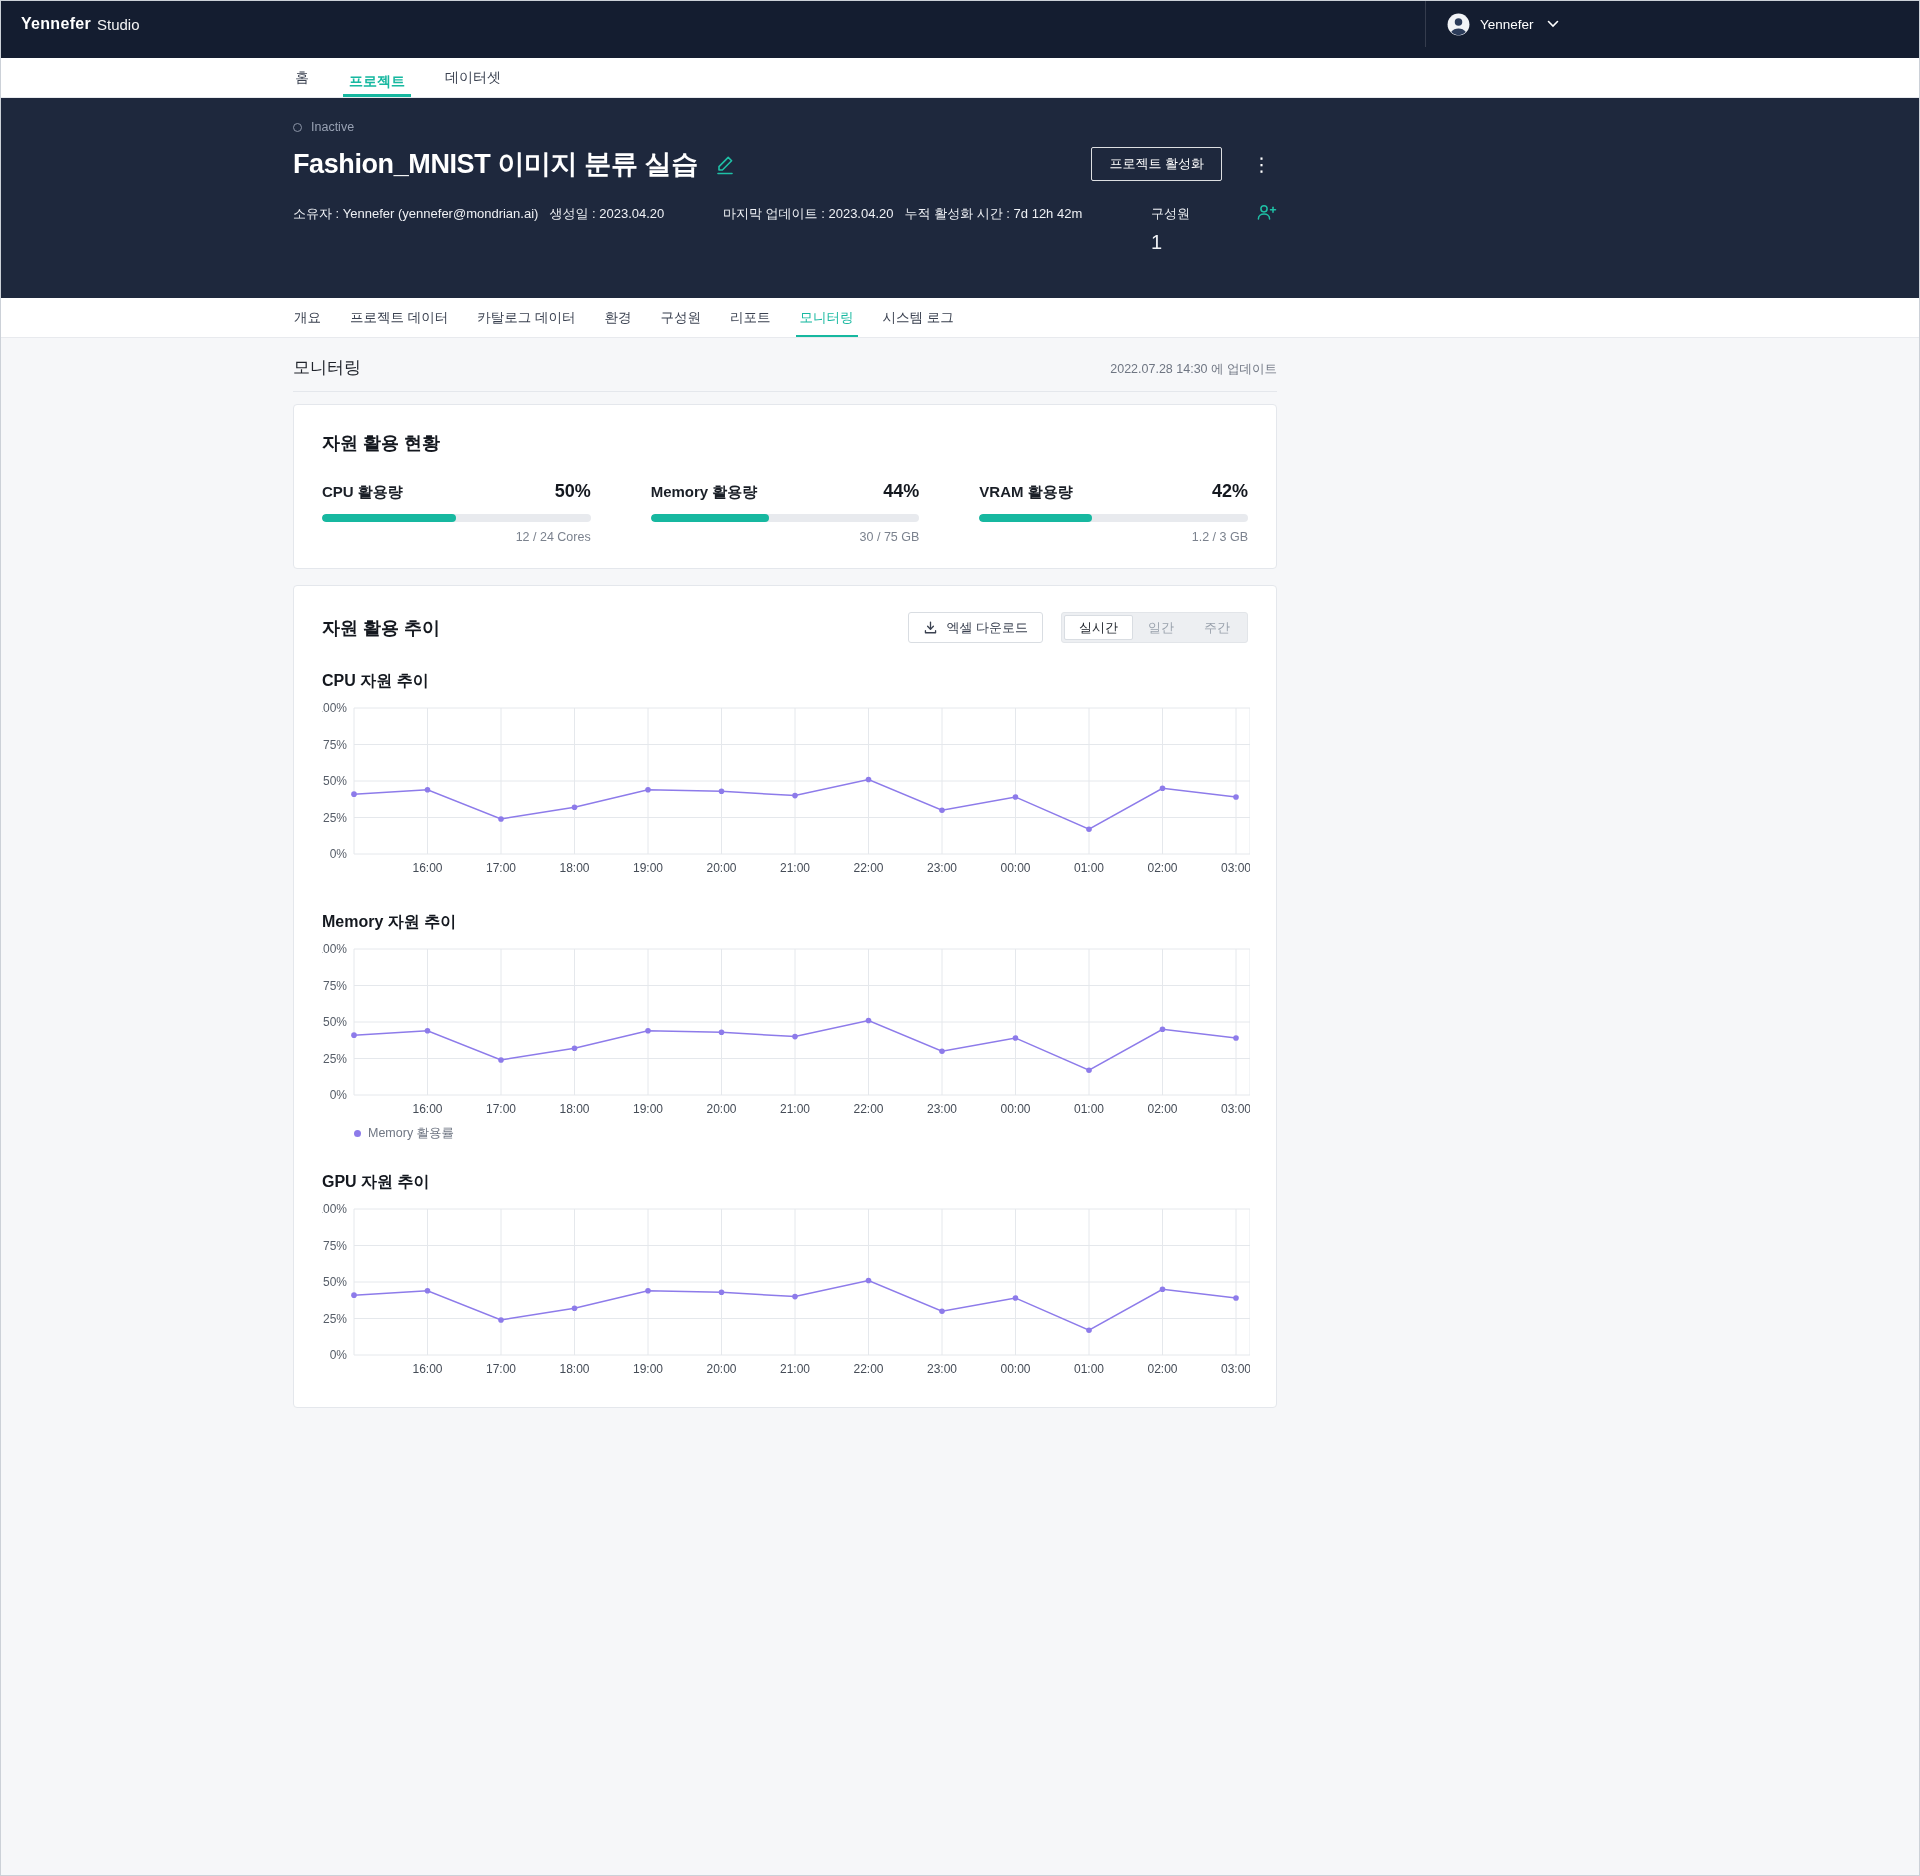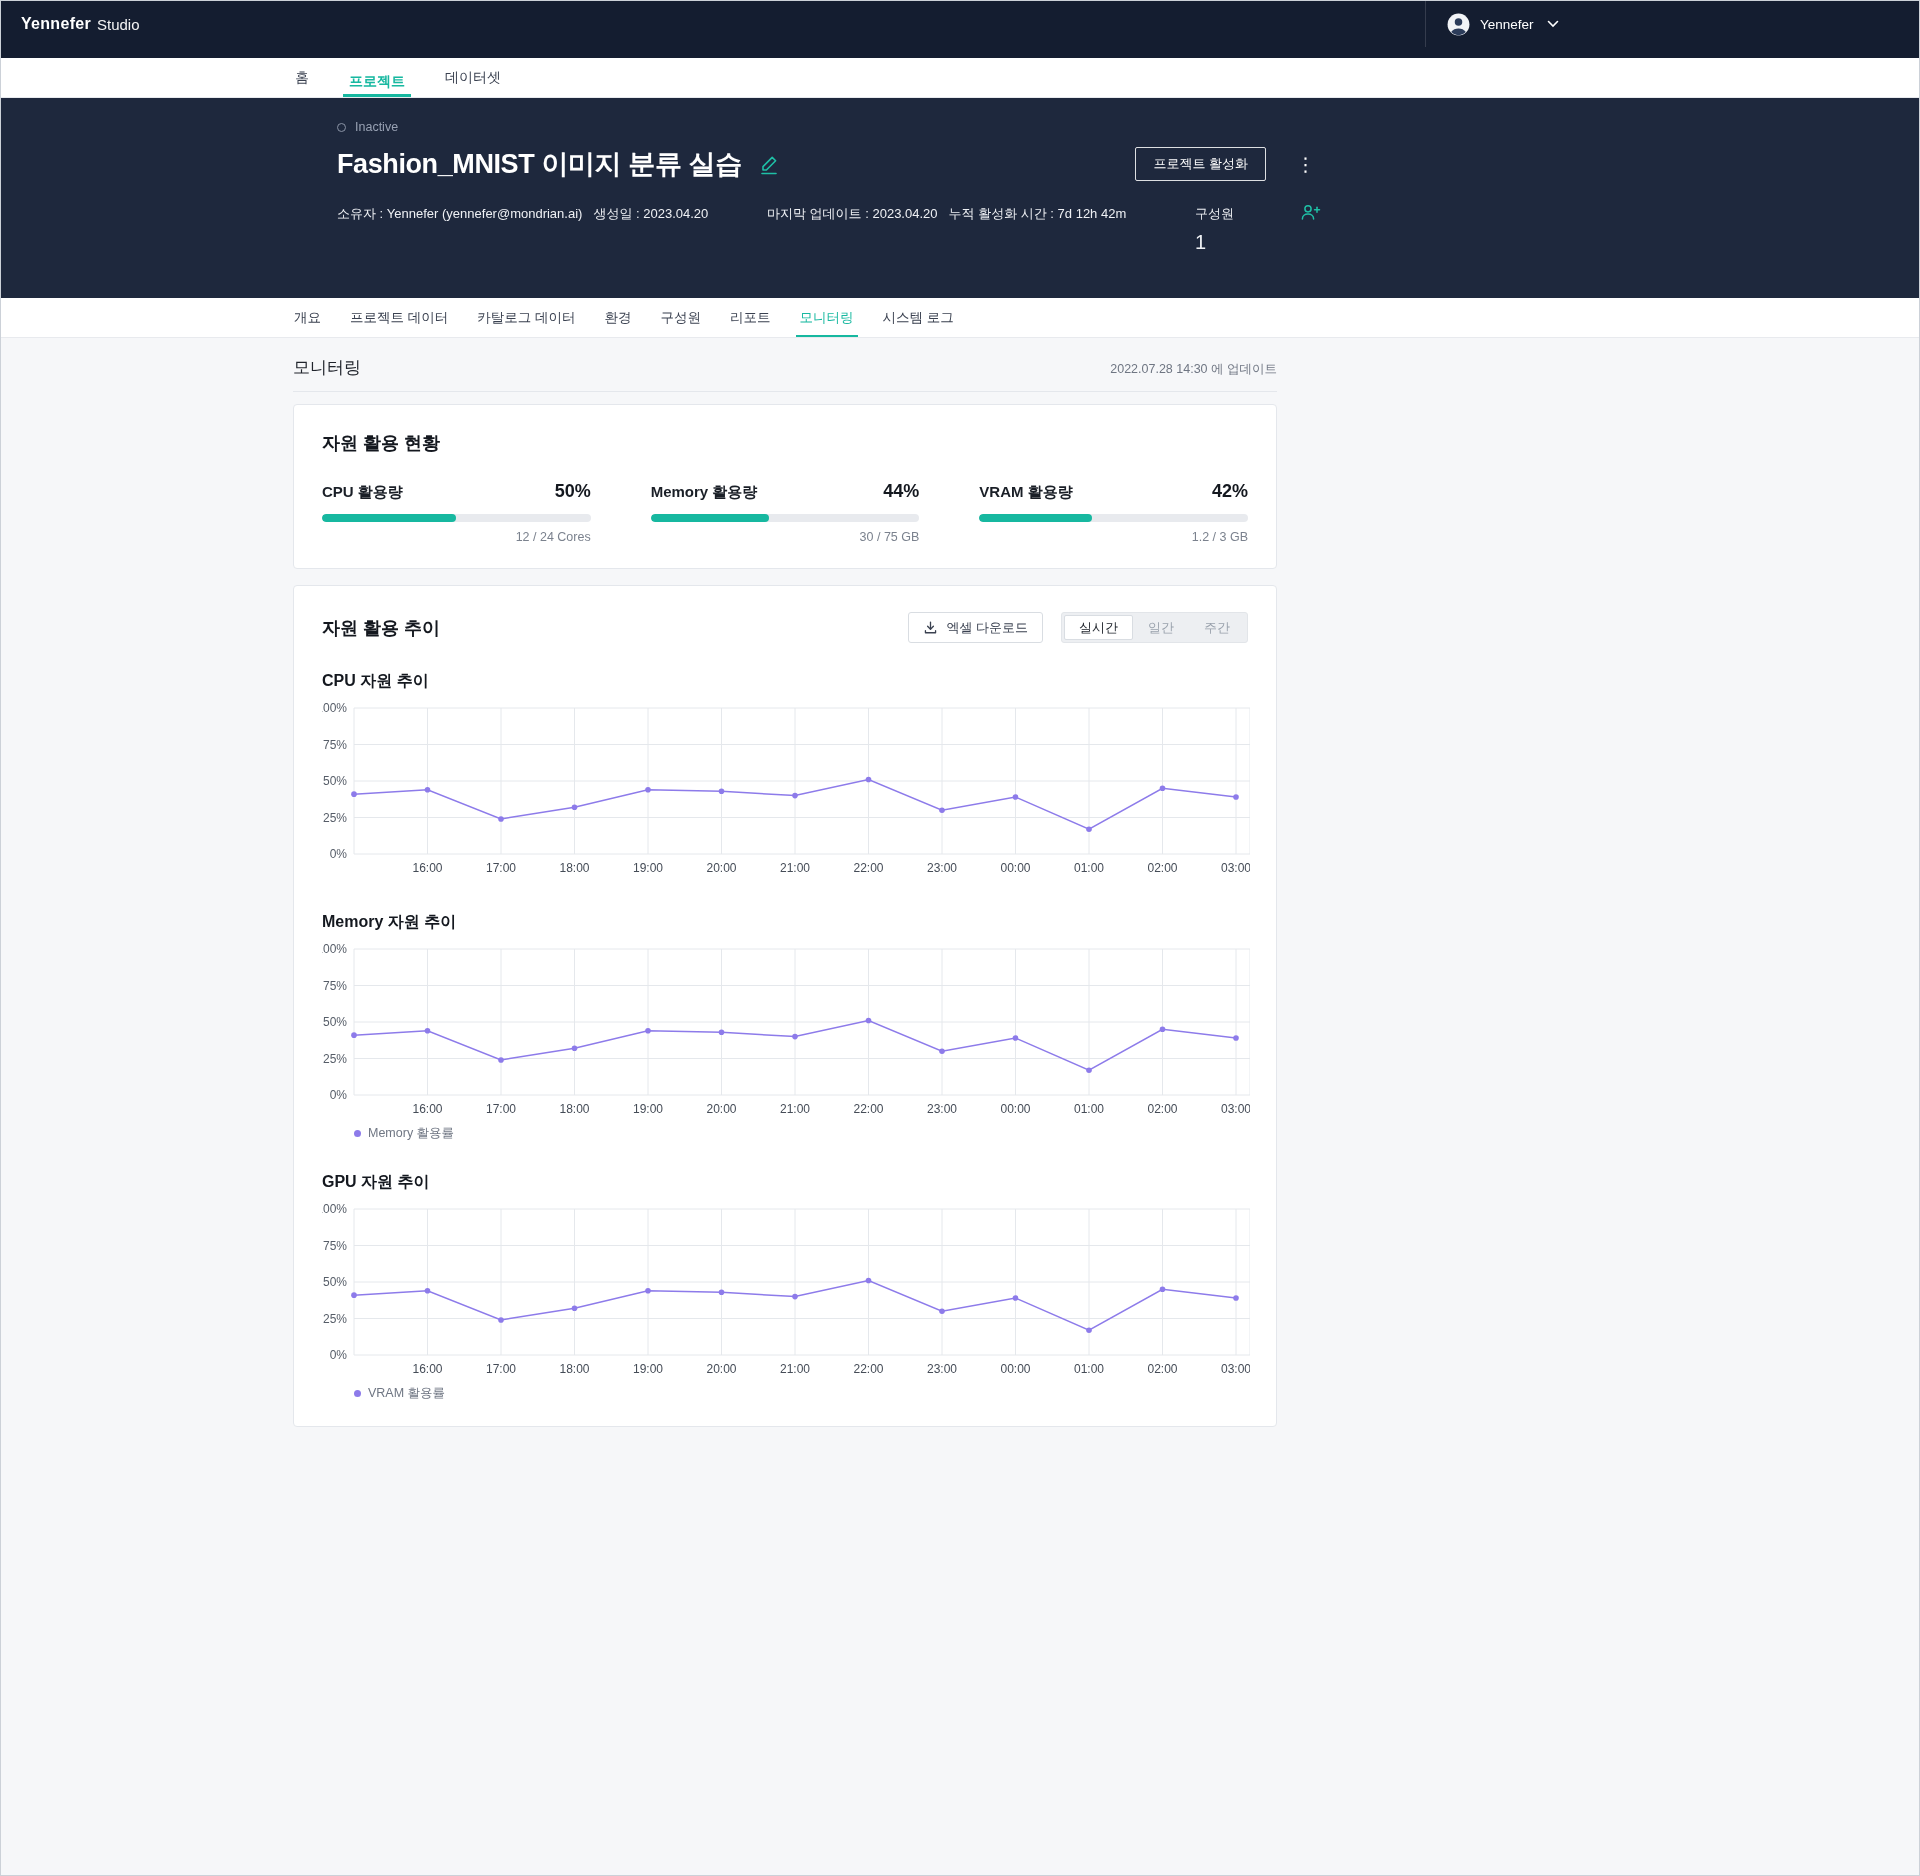--- a/index.html
+++ b/index.html
@@ -18,21 +18,21 @@
 
   
   .main-nav { height:40px; background:#ffffff; border-bottom:1px solid #e8eaee; }
   .container { margin-left:292px; width:984px; }
   .main-nav .container { display:flex; gap:36px; height:100%; }
   .mtab { position:relative; display:flex; align-items:center; font-size:14px; color:#3a4150; cursor:pointer; padding:0 2px; }
   .mtab.active { color:var(--accent,#17b8a0); font-weight:700;margin-top:8px; }
   .mtab.active::after { content:""; position:absolute; left:-4px; right:-4px; bottom:0; height:3px; background:var(--accent,#17b8a0); }
 
   
-  .hero { height:200px; background:var(--navy-hero,#1e283d); color:#ffffff;padding-left:44px; }
+  .hero { height:200px; background:var(--navy-hero,#1e283d); color:#ffffff; }
   .hero .container { padding-top:22px; }
   .status-row { display:flex; align-items:center; gap:9px; color:#98a1b3; font-size:12.5px; }
   .status-dot { width:9px; height:9px; border-radius:50%; border:1.5px solid #8a93a5; }
   .title-row { display:flex; align-items:center; margin-top:12px; }
   .hero-title { font-size:27px; font-weight:600; letter-spacing:-.4px; }
   .edit-btn { margin-left:16px; background:none; border:none; cursor:pointer; display:flex; align-items:center; }
   .title-actions { margin-left:auto; display:flex; gap:24px; }
   .activate-btn { height:34px; padding:0 17px; background:transparent; border:1px solid rgba(255,255,255,.85);
                   color:#ffffff; font-size:13px; border-radius:2px; cursor:pointer; font-family:inherit; }
   .kebab { background:none; border:none; color:#ffffff; font-size:19px; line-height:1; cursor:pointer; padding:4px 6px; }
@@ -416,21 +416,17 @@
                 <circle cx="326" cy="87.76" r="2.8" fill="#8d7bea"></circle>
                 <circle cx="399.5" cy="89.22" r="2.8" fill="#8d7bea"></circle>
                 <circle cx="473" cy="93.6" r="2.8" fill="#8d7bea"></circle>
                 <circle cx="546.5" cy="77.53999999999999" r="2.8" fill="#8d7bea"></circle>
                 <circle cx="620" cy="108.2" r="2.8" fill="#8d7bea"></circle>
                 <circle cx="693.5" cy="95.06" r="2.8" fill="#8d7bea"></circle>
                 <circle cx="767" cy="127.18" r="2.8" fill="#8d7bea"></circle>
                 <circle cx="840.5" cy="86.3" r="2.8" fill="#8d7bea"></circle>
                 <circle cx="914" cy="95.06" r="2.8" fill="#8d7bea"></circle>
               </svg></div>
-          <div class="legend">
-            <span class="legend-dot" style="background: rgb(141, 123, 234);"></span>
-            <span>VRAM 활용률</span>
-          </div>
         </section>
       </section>
     </div>
   </main>
 </div>
 
 </body></html>

